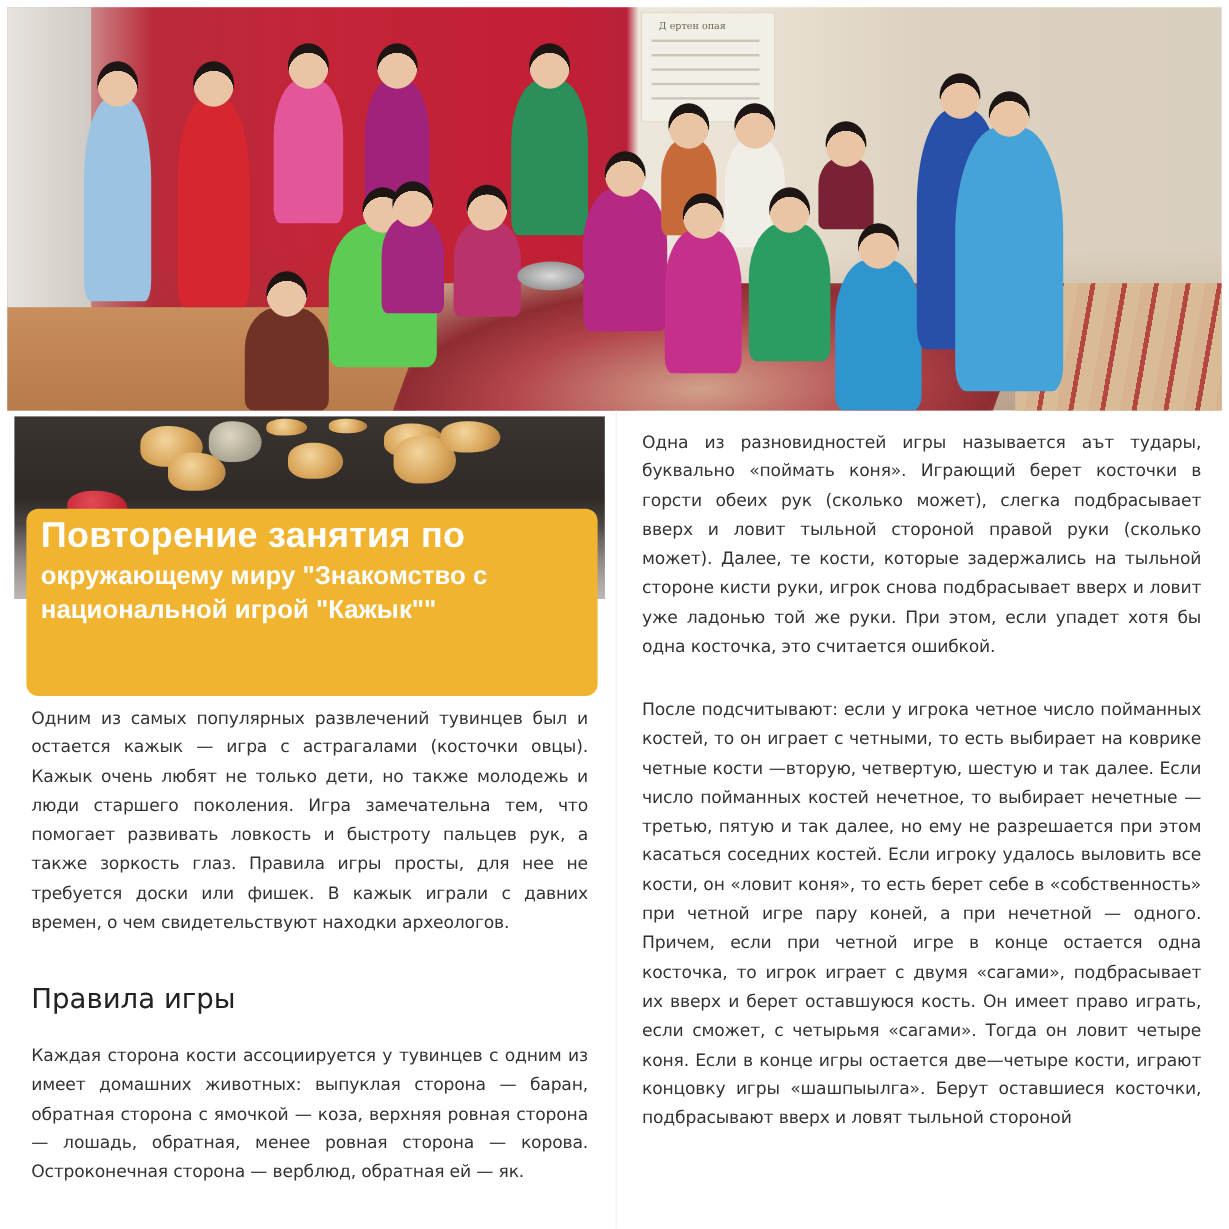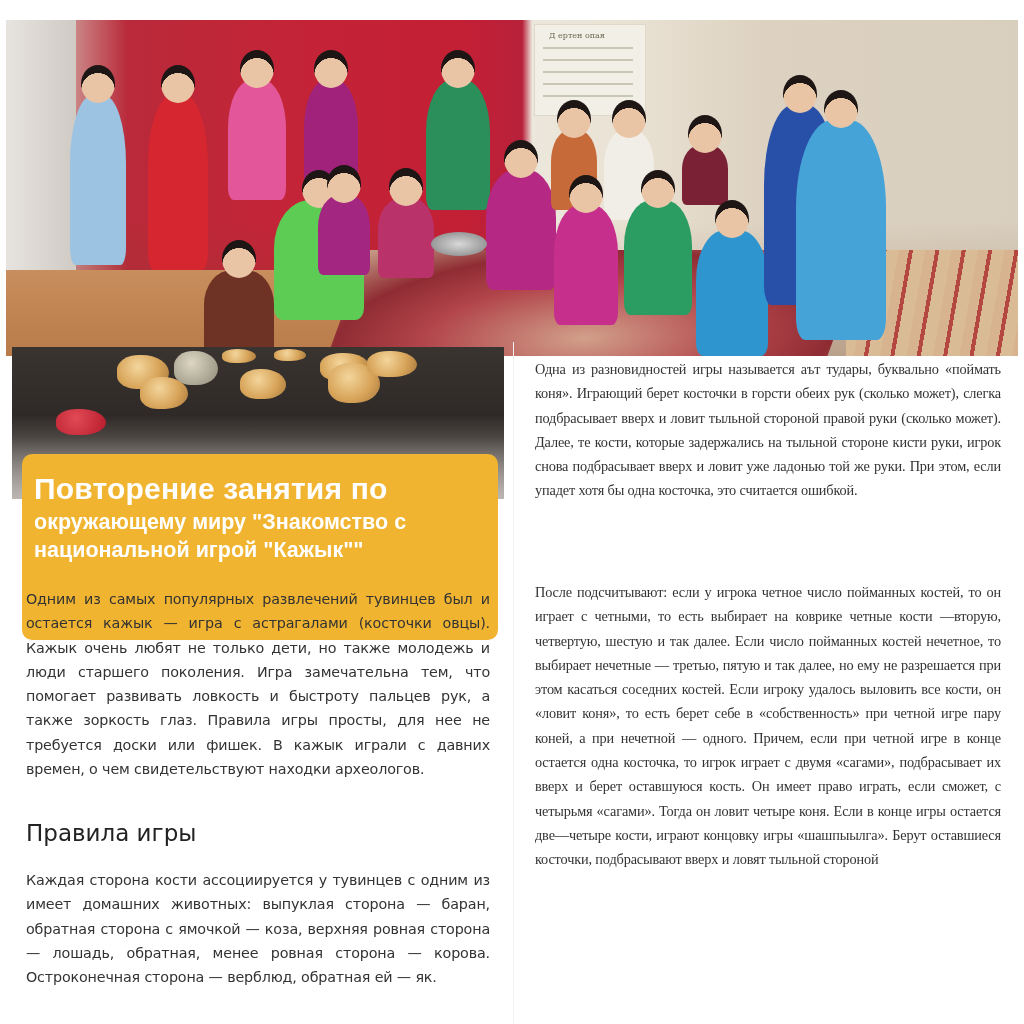--- a/index.html
+++ b/index.html
@@ -4,21 +4,21 @@
 <style>
   html, body { margin: 0; padding: 0; }
   body {
     width: 1024px; height: 1024px; overflow: hidden; position: relative;
     background: #ffffff;
     font-family: "DejaVu Sans", "Liberation Sans", sans-serif;
     color: #2b2b2b;
   }
   
   .photo {
-    position: absolute; left: 6px; top: 20px; width: 1012px; height: 336px;
+    position: absolute; left: 6px; top: 6px; width: 1012px; height: 336px;
     overflow: hidden;
     background:
       linear-gradient(180deg, rgba(0,0,0,0) 60%, rgba(120,70,40,0.35) 100%),
       linear-gradient(90deg, #c9c3bd 0%, #d8c9be 3%, #b92a3a 12%, #c42437 28%, #c31f35 45%, #b8213a 51%, #ece7dc 52%, #e9e1d3 62%, #ddd2c1 75%, #d9cfbe 100%);
   }
   .photo .curtain {
     position: absolute; left: 0; top: 0; width: 70px; height: 336px;
     background: linear-gradient(90deg, #e7e3de, #cfcac4);
   }
   .photo .poster {
@@ -63,40 +63,40 @@
     background: linear-gradient(180deg, rgba(255,255,255,0) 0%, rgba(210,205,200,0.6) 100%);
   }
   .bone {
     position: absolute; border-radius: 45% 55% 50% 40%;
     background: radial-gradient(circle at 40% 35%, #f3d59c 0%, #d8a55a 55%, #a8783b 100%);
   }
   .bone.red { background: radial-gradient(circle at 40% 35%, #e24a55, #b5192a); }
   .bone.grey { background: radial-gradient(circle at 40% 35%, #dcd6c2, #8f8a78); }
 
   .title-banner {
-    position: absolute; left: 22px; top: 454px; width: 476px; height: 186px;
+    position: absolute; left: 22px; top: 424px; width: 476px; height: 156px;
     background: #f0b431; border-radius: 10px;
-    box-sizing: border-box; padding: 18px 12px 0 12px;
+    box-sizing: border-box; padding: 6px 12px 0 12px;
   }
   .title-banner h1 {
     margin: 0; color: #ffffff; font-family: "Liberation Sans", sans-serif;
     font-weight: bold; font-size: 30px; line-height: 34px; letter-spacing: 0.2px;
   }
   .title-banner .sub {
     margin: 2px 0 0 0; color: #ffffff; font-family: "Liberation Sans", sans-serif;
     font-weight: bold; font-size: 21.5px; line-height: 28px;
   }
 
   .para {
     position: absolute; margin: 0; text-align: justify;
     font-family: "DejaVu Sans", sans-serif; color: #333;
     font-size: 14.3px; line-height: 24.3px; letter-spacing: -0.15px;
   }
   .left-para { left: 26px; width: 464px; }
-  .right-para { left: 535px; width: 466px; font-family: Liberation Serif, serif; }
+  .right-para { left: 535px; width: 466px; }
   #p1 { top: 587px; }
   .section-heading {
     position: absolute; left: 26px; top: 820px; margin: 0;
     font-family: "DejaVu Sans", sans-serif; font-weight: normal;
     font-size: 23px; color: #222;
   }
   #p2 { top: 868px; }
   #p3 { top: 357px; }
   #p4 { top: 580px; }
   .divider {

